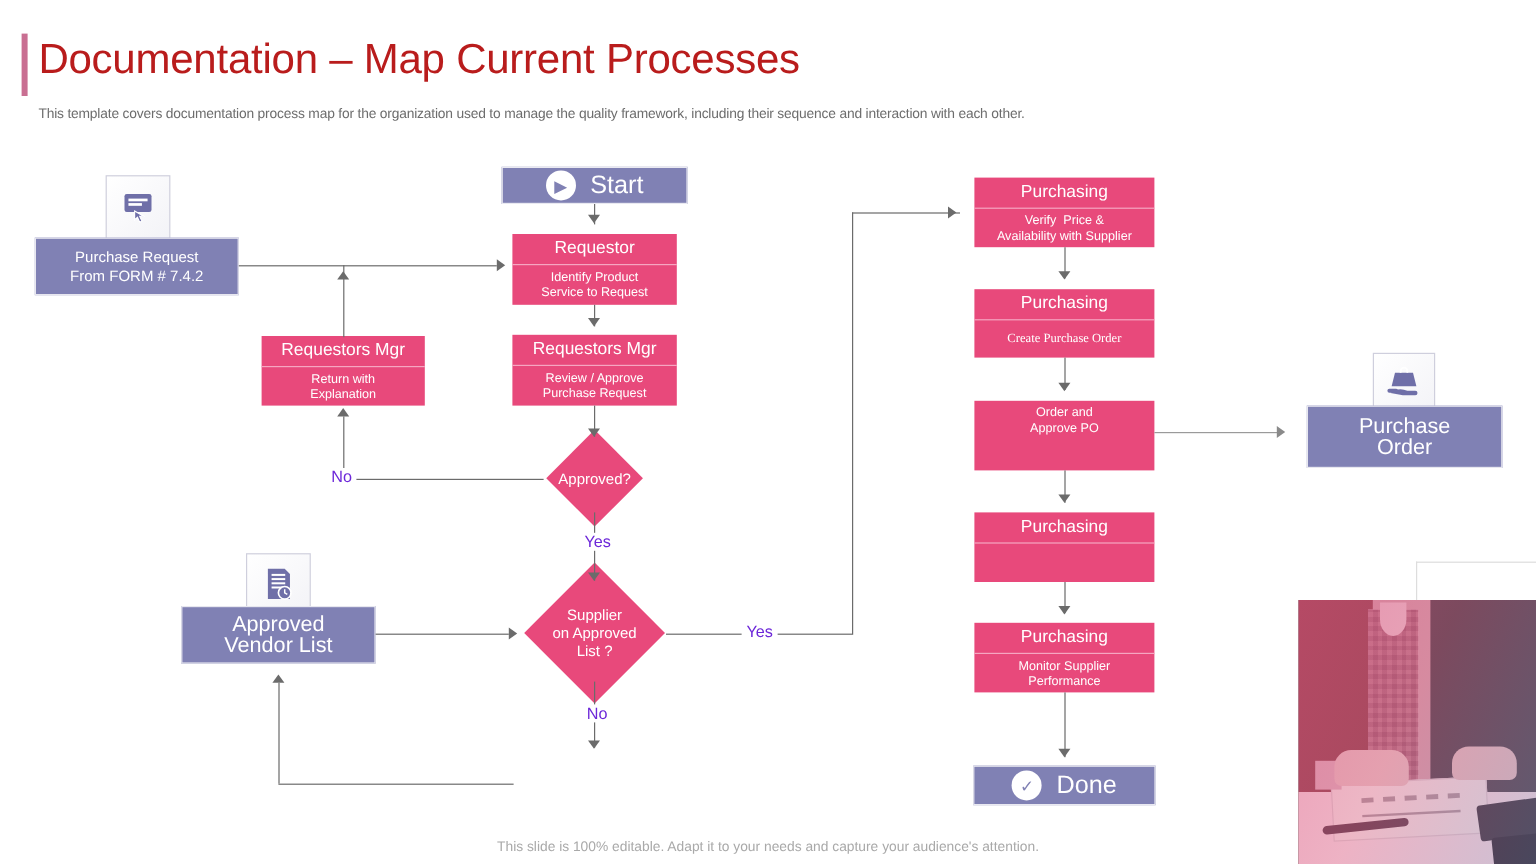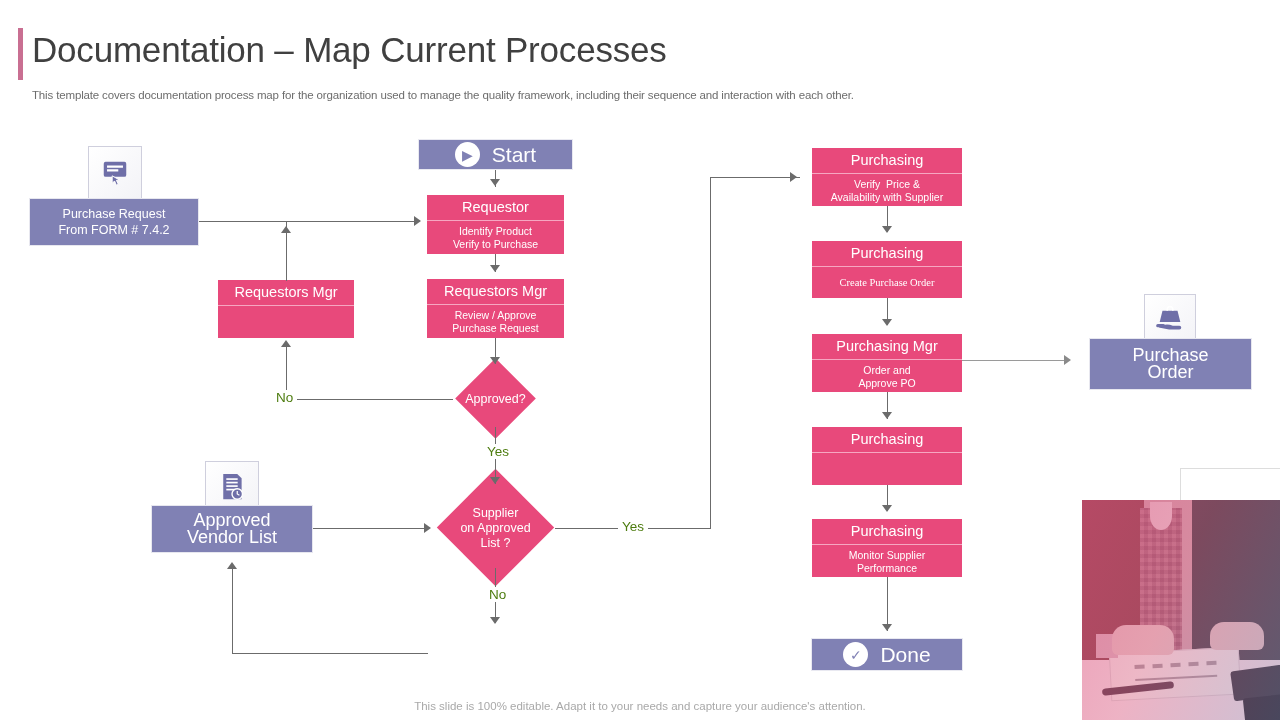--- a/index.html
+++ b/index.html
@@ -18,21 +18,21 @@
   }
 
   
   #accent-bar {
     position: absolute; left: 18px; top: 28px;
     width: 5px; height: 52px;
     background: #c96f92;
   }
   #page-title {
     position: absolute; left: 32px; top: 27px;
-    font-size: 35px; font-weight: 400; color: #404040;
+    font-size: 35px; font-weight: 400; color: #b91c1c;
     letter-spacing: -0.2px; line-height: 46px;
     white-space: nowrap;
   }
   #subtitle {
     position: absolute; left: 32px; top: 88px;
     font-size: 11.5px; color: #6d6d6d; line-height: 15px;
     white-space: nowrap; letter-spacing: -0.15px;
   }
 
   
@@ -105,21 +105,21 @@
   .ln.h { height: 1px; }
   .ln.v { width: 1px; }
   .arw { position: absolute; width: 0; height: 0; }
   .arw.down { border-left: 5px solid transparent; border-right: 5px solid transparent; border-top: 7px solid #6b6b6b; }
   .arw.up   { border-left: 5px solid transparent; border-right: 5px solid transparent; border-bottom: 7px solid #6b6b6b; }
   .arw.right{ border-top: 5px solid transparent; border-bottom: 5px solid transparent; border-left: 7px solid #6b6b6b; }
   .arw.gray.right{ border-left-color:#8a8a8a; }
   .ln.gray { background:#9a9a9a; }
 
   .edge-label {
-    position: absolute; color: #4d7c0f; font-size: 13.5px;
+    position: absolute; color: #6d28d9; font-size: 13.5px;
     background: #ffffff; padding: 0 4px; white-space: nowrap;
   }
 
   
   #photo-frame {
     position: absolute; left: 1180px; top: 468px;
     width: 100px; height: 252px;
     border: 1px solid #dddddd; border-right: none;
     background: #ffffff;
   }
@@ -198,33 +198,36 @@
   </div>
 
   <div class="pill" style="left:418px; top:139px; width:155px; height:31px;">
     <span class="glyph">▶</span>
     <span>Start</span>
   </div>
 
   <div class="node" style="left:427px; top:195px; width:137px; height:59px;">
     <div class="hdr">Requestor</div>
     <div class="bdy">
-      <span>Identify Product</span><br><span>Verify to Purchase</span>
+      <span>Identify Product</span><br><span>Service to Request</span>
     </div>
   </div>
 
   <div class="node" style="left:427px; top:279px; width:137px; height:59px;">
     <div class="hdr">Requestors Mgr</div>
     <div class="bdy">
       <span>Review / Approve</span><br><span>Purchase Request</span>
     </div>
   </div>
 
   <div class="node" style="left:218px; top:280px; width:136px; height:58px;">
     <div class="hdr">Requestors Mgr</div>
+    <div class="bdy">
+      <span>Return with</span><br><span>Explanation</span>
+    </div>
   </div>
 
 
   <div class="diamond" style="left:447px; top:371px; width:97px; height:56px;">
     <div class="shape" style="left:20px; top:-1px; width:57px; height:57px;"></div>
     <div class="lbl">Approved?</div>
   </div>
 
   <div class="diamond" style="left:436px; top:488px; width:119px; height:80px;">
     <div class="shape" style="left:18px; top:-2px; width:83px; height:83px;"></div>
@@ -239,21 +242,20 @@
       <span>Verify&nbsp; Price &amp;</span><br><span>Availability with Supplier</span>
     </div>
   </div>
 
   <div class="node" style="left:812px; top:241px; width:150px; height:57px;">
     <div class="hdr">Purchasing</div>
     <div class="bdy" style="padding-top:9px;font-family:Liberation Serif, serif;">Create Purchase Order</div>
   </div>
 
   <div class="node" style="left:812px; top:334px; width:150px; height:58px;">
-    <div class="hdr">Purchasing Mgr</div>
     <div class="bdy">
       <span>Order and</span><br><span>Approve PO</span>
     </div>
   </div>
 
   <div class="node" style="left:812px; top:427px; width:150px; height:58px;">
     <div class="hdr">Purchasing</div>
   </div>
 
   <div class="node" style="left:812px; top:519px; width:150px; height:58px;">

